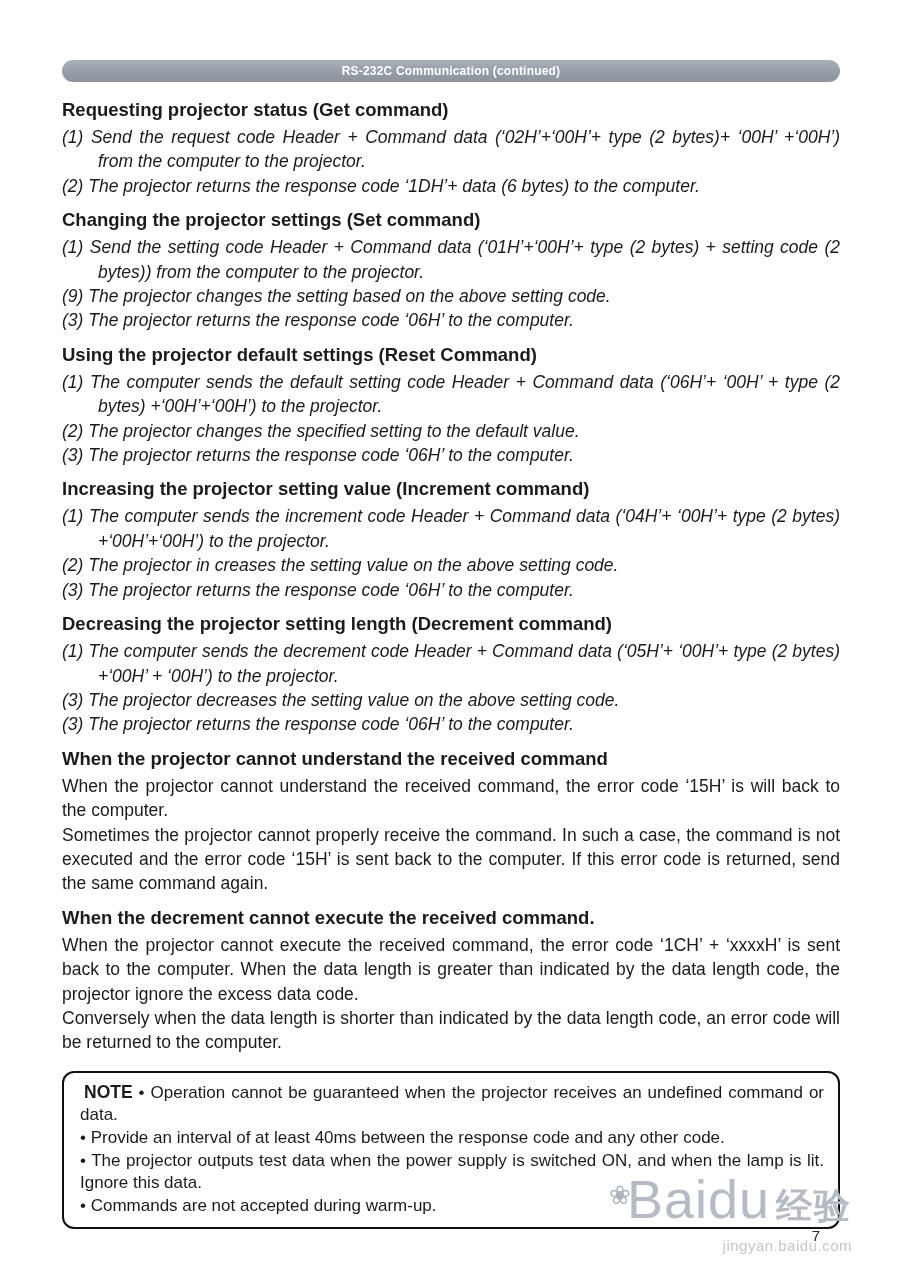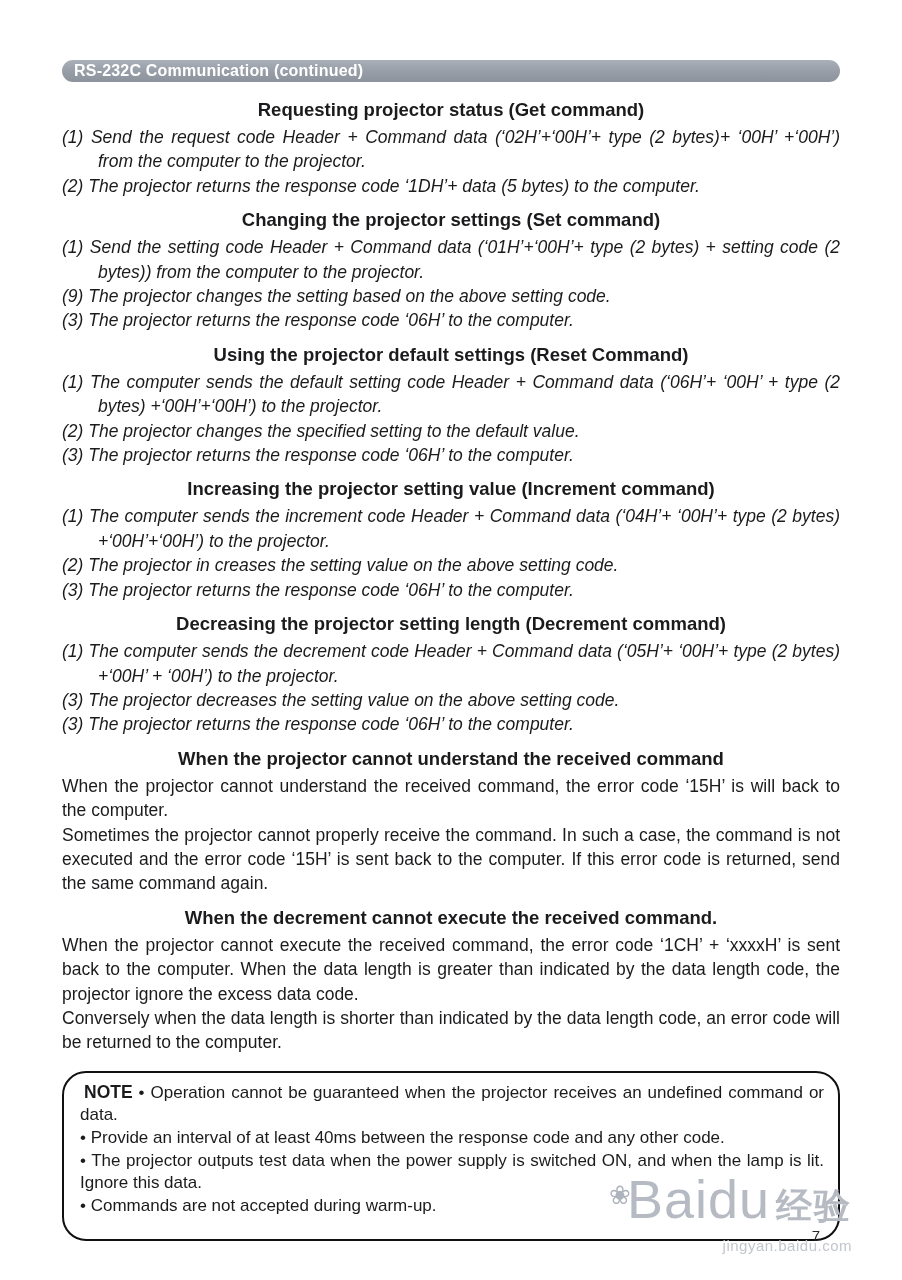--- a/index.html
+++ b/index.html
@@ -15,52 +15,51 @@
     position: absolute;
     inset: 0;
     padding: 60px 62px 0 62px;
   }
   .header-bar {
     height: 22px;
     border-radius: 11px;
     background: linear-gradient(180deg, #aab0b8 0%, #979da7 55%, #8d939d 100%);
     color: #ffffff;
     font-weight: bold;
-    font-size: 16px;
+    font-size: 12px;
     line-height: 22px;
-    text-align: left;
+    text-align: center;
     padding: 0 12px;
     letter-spacing: 0.2px;
   }
   .content { margin-top: 15px; }
   h2.section-heading {
     font-size: 18.5px;
     font-weight: bold;
     line-height: 25px;
     margin: 9px 0 3px 0;
-    text-align: center;
   }
   p.numbered {
     font-size: 17.5px;
     line-height: 24.4px;
     text-align: justify;
     padding-left: 36px;
     text-indent: -36px;
     font-style: italic;
   }
   p.plain {
     font-size: 17.5px;
     line-height: 24.4px;
     text-align: justify;
   }
   .note-box {
     margin-top: 16px;
     border: 2.5px solid #101010;
-    border-radius: 24px;
-    padding: 8px 14px 22px 16px;
+    border-radius: 12px;
+    padding: 8px 14px 10px 16px;
   }
   .note-box p {
     font-size: 17px;
     line-height: 22.6px;
     text-align: justify;
   }
   .note-box p.first { text-indent: 4px; }
   .note-label { font-weight: bold; font-size: 17.5px; }
   .watermark {
     position: absolute;
@@ -115,21 +114,21 @@
 <div class="page">
 
   <div class="header-bar">
     <span>RS-232C Communication (continued)</span>
   </div>
 
   <div class="content">
       <section>
         <h2 class="section-heading">Requesting projector status (Get command)</h2>
         <p class="numbered">(1) Send the request code Header + Command data (‘02H’+‘00H’+ type (2 bytes)+ ‘00H’ +‘00H’) from the computer to the projector.</p>
-        <p class="numbered">(2) The projector returns the response code ‘1DH’+ data (5 bytes) to the computer.</p>
+        <p class="numbered">(2) The projector returns the response code ‘1DH’+ data (6 bytes) to the computer.</p>
       </section>
       <section>
         <h2 class="section-heading">Changing the projector settings (Set command)</h2>
         <p class="numbered">(1) Send the setting code Header + Command data (‘01H’+‘00H’+ type (2 bytes) + setting code (2 bytes)) from the computer to the projector.</p>
         <p class="numbered">(9) The projector changes the setting based on the above setting code.</p>
         <p class="numbered">(3) The projector returns the response code ‘06H’ to the computer.</p>
       </section>
       <section>
         <h2 class="section-heading">Using the projector default settings (Reset Command)</h2>
         <p class="numbered">(1) The computer sends the default setting code Header + Command data (‘06H’+ ‘00H’ + type (2 bytes) +‘00H’+‘00H’) to the projector.</p>

